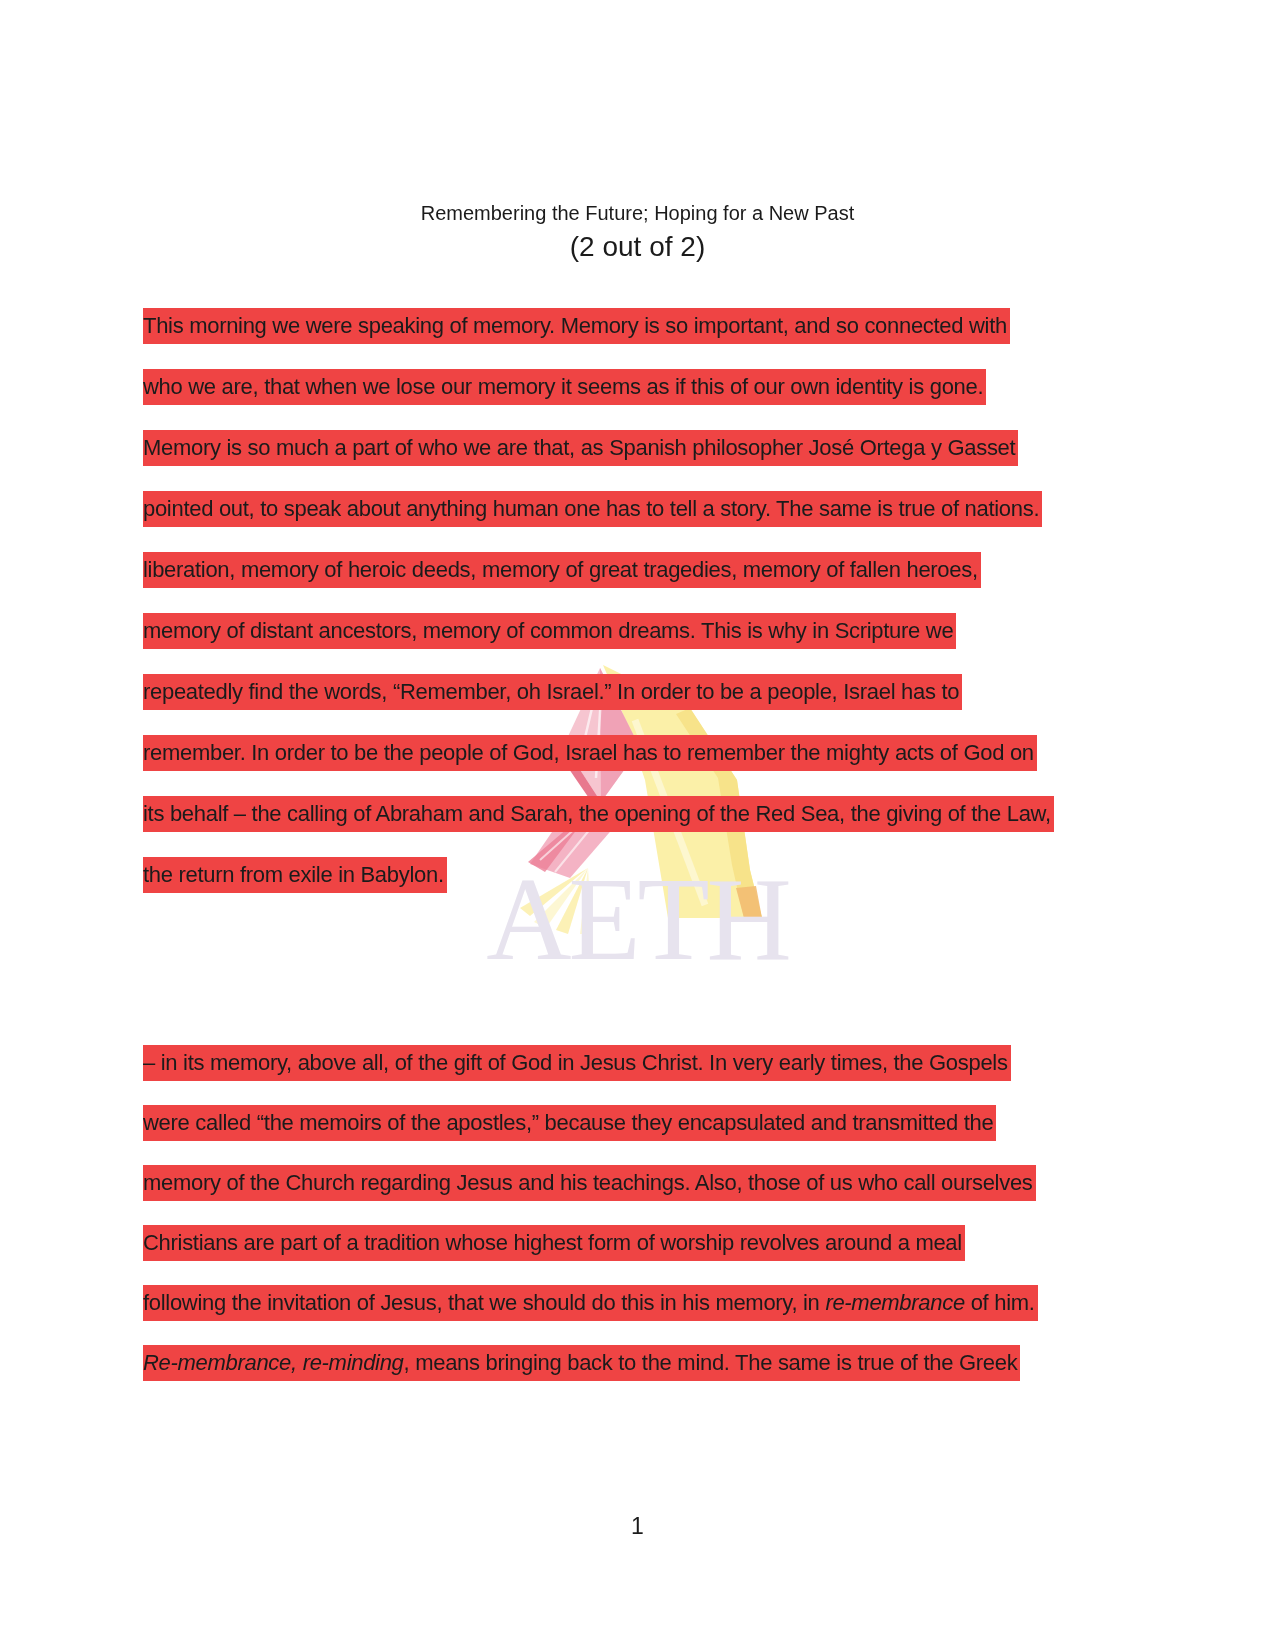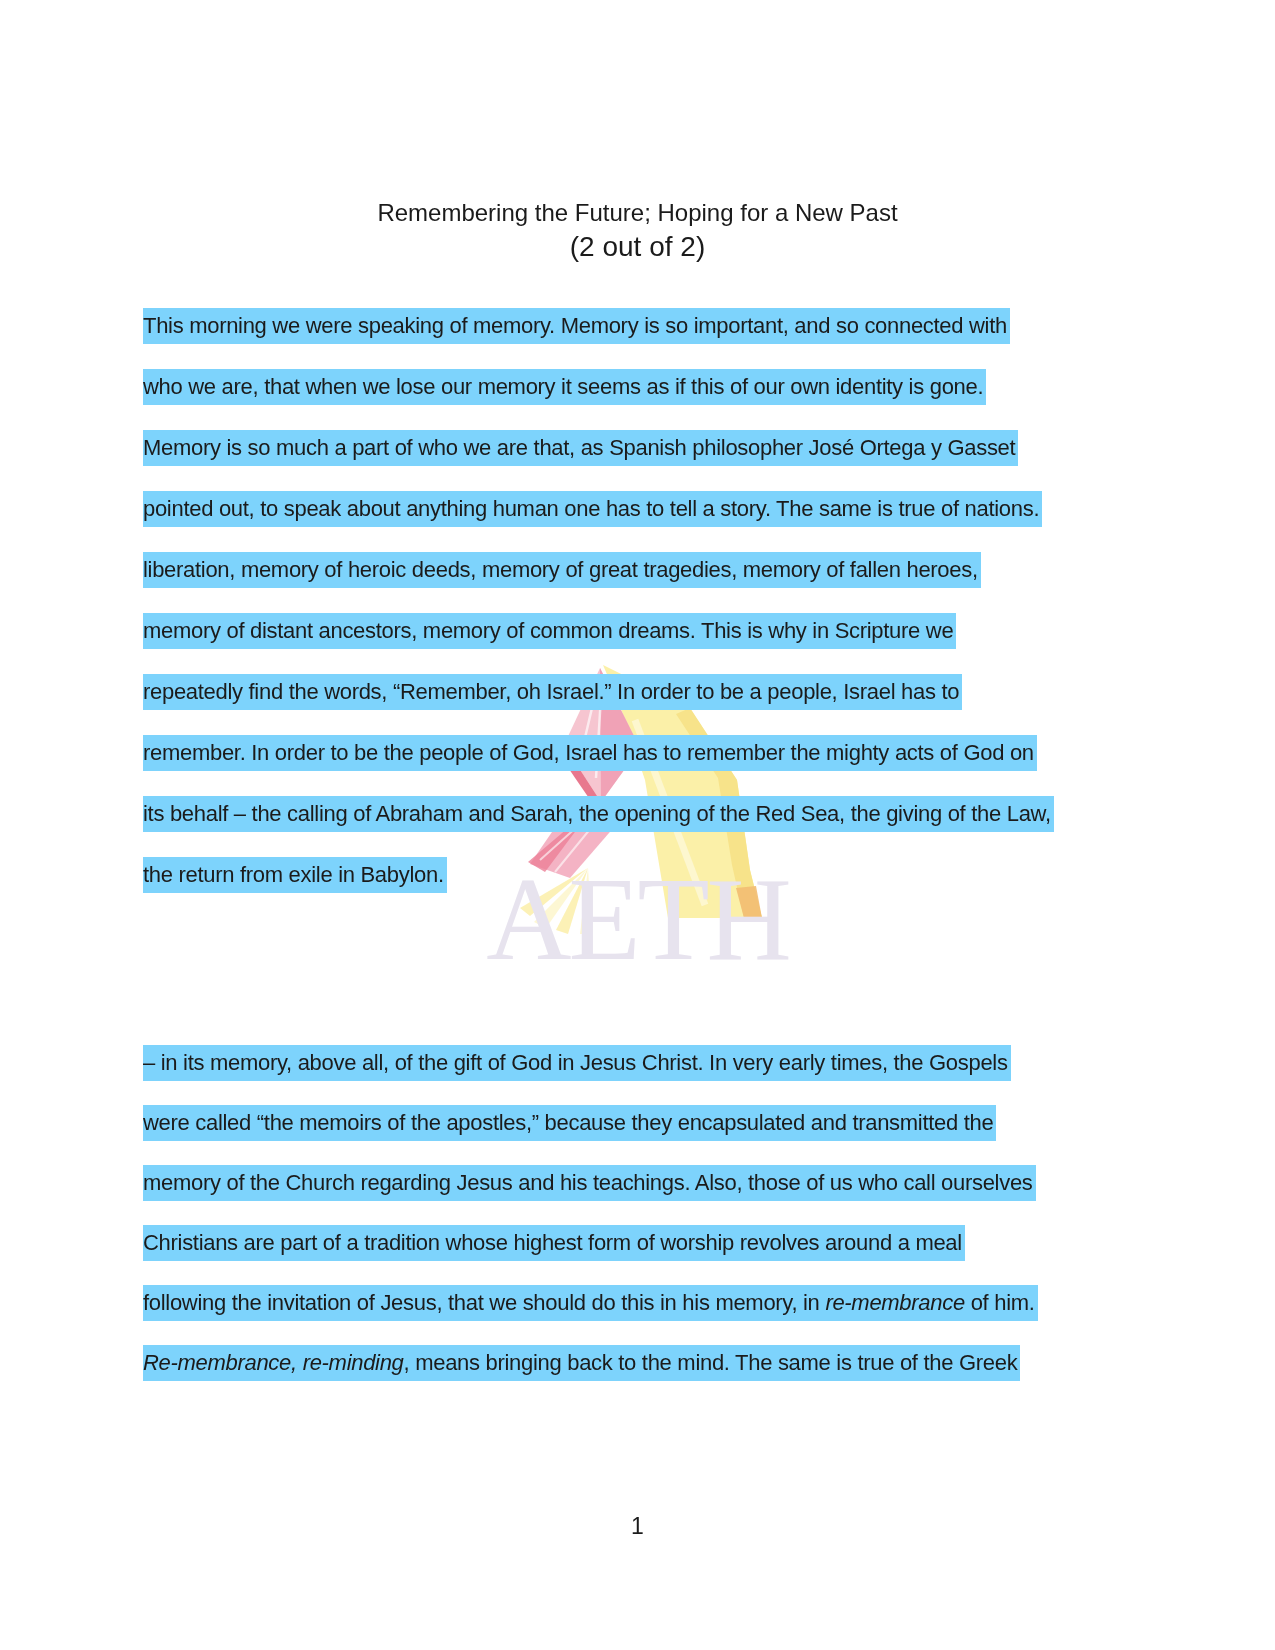--- a/index.html
+++ b/index.html
@@ -24,33 +24,33 @@
     font-size:118px;line-height:1;letter-spacing:-3px;
     color:#e7e3ee;
     white-space:nowrap;
     user-select:none;
   }
   
   .textlayer{position:absolute;z-index:1;}
   #title-block{
     left:0;width:100%;top:196px;text-align:center;
   }
-  #doc-title{font-size:24px;line-height:34px;}
+  #doc-title{font-size:20px;line-height:34px;}
   #doc-subtitle{font-size:28px;line-height:34px;}
   #para1{left:143px;top:295px;}
   #para2{left:143px;top:1033px;}
   #para1 .line{line-height:61px;}
   #para2 .line{line-height:60px;}
   .line{
     white-space:nowrap;
     font-size:22px;
     letter-spacing:-0.3px;
   }
   .line .s{
-    background:#7dd3fc;          
+    background:#ef4444;          
     padding:5px 3px 6px 0;
     text-align:right;
   }
   .line em{font-style:italic;}
   #page-num{
     left:0;width:100%;top:1515px;text-align:center;
     font-size:23px;line-height:23px;
   }
 </style>
 </head>

